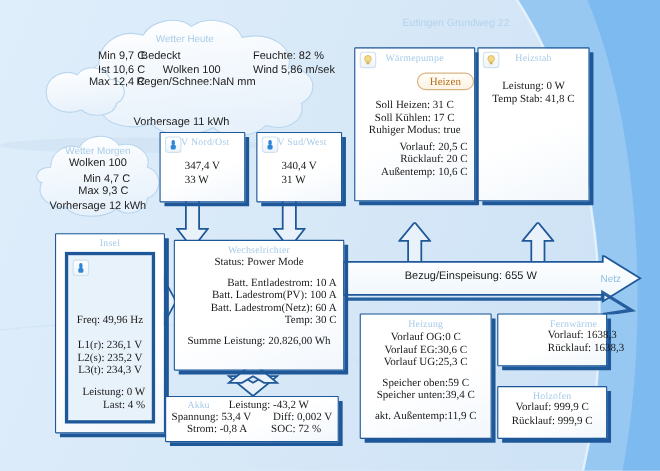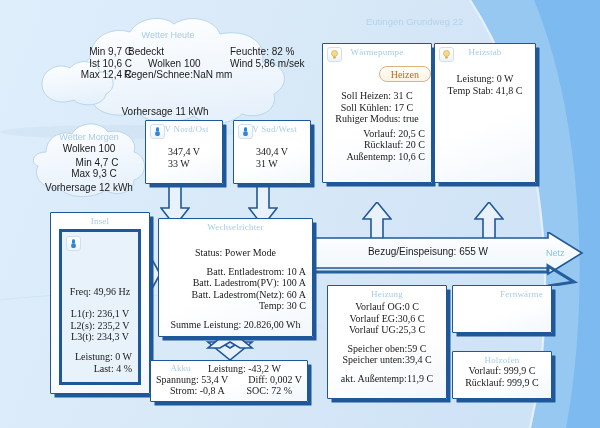--- a/index.html
+++ b/index.html
@@ -276,21 +276,21 @@
     </div>
     <div class="ptitle">Heizstab</div>
     <div class="body" style="padding-top:16px;">
       <div class="row c t10">Leistung: 0 W</div>
       <div class="row c t10">Temp Stab: 41,8 C</div>
     </div>
   </div>
 
   <div class="panel" style="left:158px; top:218px; width:155px; height:119px;">
     <div class="ptitle">Wechselrichter</div>
-    <div class="body" style="padding-top:1px;margin-top:14px;">
+    <div class="body" style="padding-top:1px;">
       <div class="row c t10">Status: Power Mode</div>
       <div class="sp"></div>
       <div class="row r t10">Batt. Entladestrom: 10 A</div>
       <div class="row r t10">Batt. Ladestrom(PV): 100 A</div>
       <div class="row r t10">Batt. Ladestrom(Netz): 60 A</div>
       <div class="row r t10">Temp: 30 C</div>
       <div class="sp"></div>
       <div class="row c t10">Summe Leistung: 20.826,00 Wh</div>
     </div>
   </div>
@@ -342,20 +342,24 @@
       <div class="sp"></div>
       <div class="row c t10">Speicher oben:59 C</div>
       <div class="row c t10">Speicher unten:39,4 C</div>
       <div class="sp"></div>
       <div class="row c t10">akt. Außentemp:11,9 C</div>
     </div>
   </div>
 
   <div class="panel" style="left:452px; top:285px; width:100px; height:48px;padding-left:39px;">
     <div class="ptitle">Fernwärme</div>
+    <div class="body" style="padding-top:0;">
+      <div class="row c t10">Vorlauf: 1638,3</div>
+      <div class="row c t10">Rücklauf: 1638,3</div>
+    </div>
   </div>
 
   <div class="panel" style="left:452px; top:351px; width:100px; height:48px;">
     <div class="ptitle">Holzofen</div>
     <div class="body" style="padding-top:0;">
       <div class="row c t10">Vorlauf: 999,9 C</div>
       <div class="row c t10">Rücklauf: 999,9 C</div>
     </div>
   </div>
 

